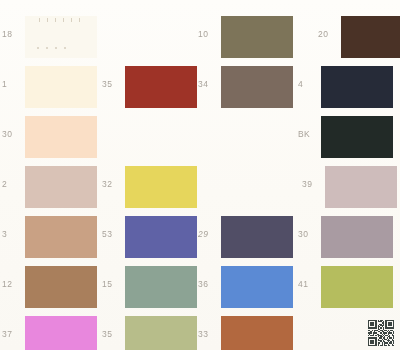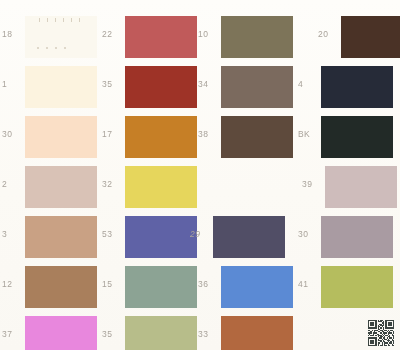--- a/index.html
+++ b/index.html
@@ -203,41 +203,27 @@
           <div class="swatch" style="background: rgb(169, 127, 92);"></div>
         </div>
       </div>
       <div class="cell" style="left: 0px; top: 312px;">
         <div class="cell-label">37</div>
         <div class="swatch-wrap">
           <div class="swatch-shadow"></div>
           <div class="swatch" style="background: rgb(232, 135, 221);"></div>
         </div>
       </div>
-      <div class="cell" style="left: 100px; top: 12px;">
-        <div class="cell-label">22</div>
-        <div class="swatch-wrap">
-          <div class="swatch-shadow"></div>
-          <div class="swatch" style="background: rgb(192, 90, 90);"></div>
-        </div>
-      </div>
       <div class="cell" style="left: 100px; top: 62px;">
         <div class="cell-label">35</div>
         <div class="swatch-wrap">
           <div class="swatch-shadow"></div>
           <div class="swatch" style="background: rgb(158, 51, 39);"></div>
         </div>
       </div>
-      <div class="cell" style="left: 100px; top: 112px;">
-        <div class="cell-label">17</div>
-        <div class="swatch-wrap">
-          <div class="swatch-shadow"></div>
-          <div class="swatch" style="background: rgb(198, 127, 38);"></div>
-        </div>
-      </div>
       <div class="cell" style="left: 100px; top: 162px;">
         <div class="cell-label">32</div>
         <div class="swatch-wrap">
           <div class="swatch-shadow"></div>
           <div class="swatch" style="background: rgb(230, 214, 92);"></div>
         </div>
       </div>
       <div class="cell" style="left: 100px; top: 212px;">
         <div class="cell-label">53</div>
         <div class="swatch-wrap">
@@ -266,28 +252,21 @@
           <div class="swatch" style="background: rgb(125, 116, 89);"></div>
         </div>
       </div>
       <div class="cell" style="left: 196px; top: 62px;">
         <div class="cell-label">34</div>
         <div class="swatch-wrap">
           <div class="swatch-shadow"></div>
           <div class="swatch" style="background: rgb(123, 106, 94);"></div>
         </div>
       </div>
-      <div class="cell" style="left: 196px; top: 112px;">
-        <div class="cell-label">38</div>
-        <div class="swatch-wrap">
-          <div class="swatch-shadow"></div>
-          <div class="swatch" style="background: rgb(94, 74, 60);"></div>
-        </div>
-      </div>
-      <div class="cell" style="left: 188px; top: 212px; font-style: italic;">
+      <div class="cell" style="left: 196px; top: 212px; font-style: italic;">
         <div class="cell-label">29</div>
         <div class="swatch-wrap">
           <div class="swatch-shadow"></div>
           <div class="swatch" style="background: rgb(81, 78, 102);"></div>
         </div>
       </div>
       <div class="cell" style="left: 196px; top: 262px;">
         <div class="cell-label">36</div>
         <div class="swatch-wrap">
           <div class="swatch-shadow"></div>

